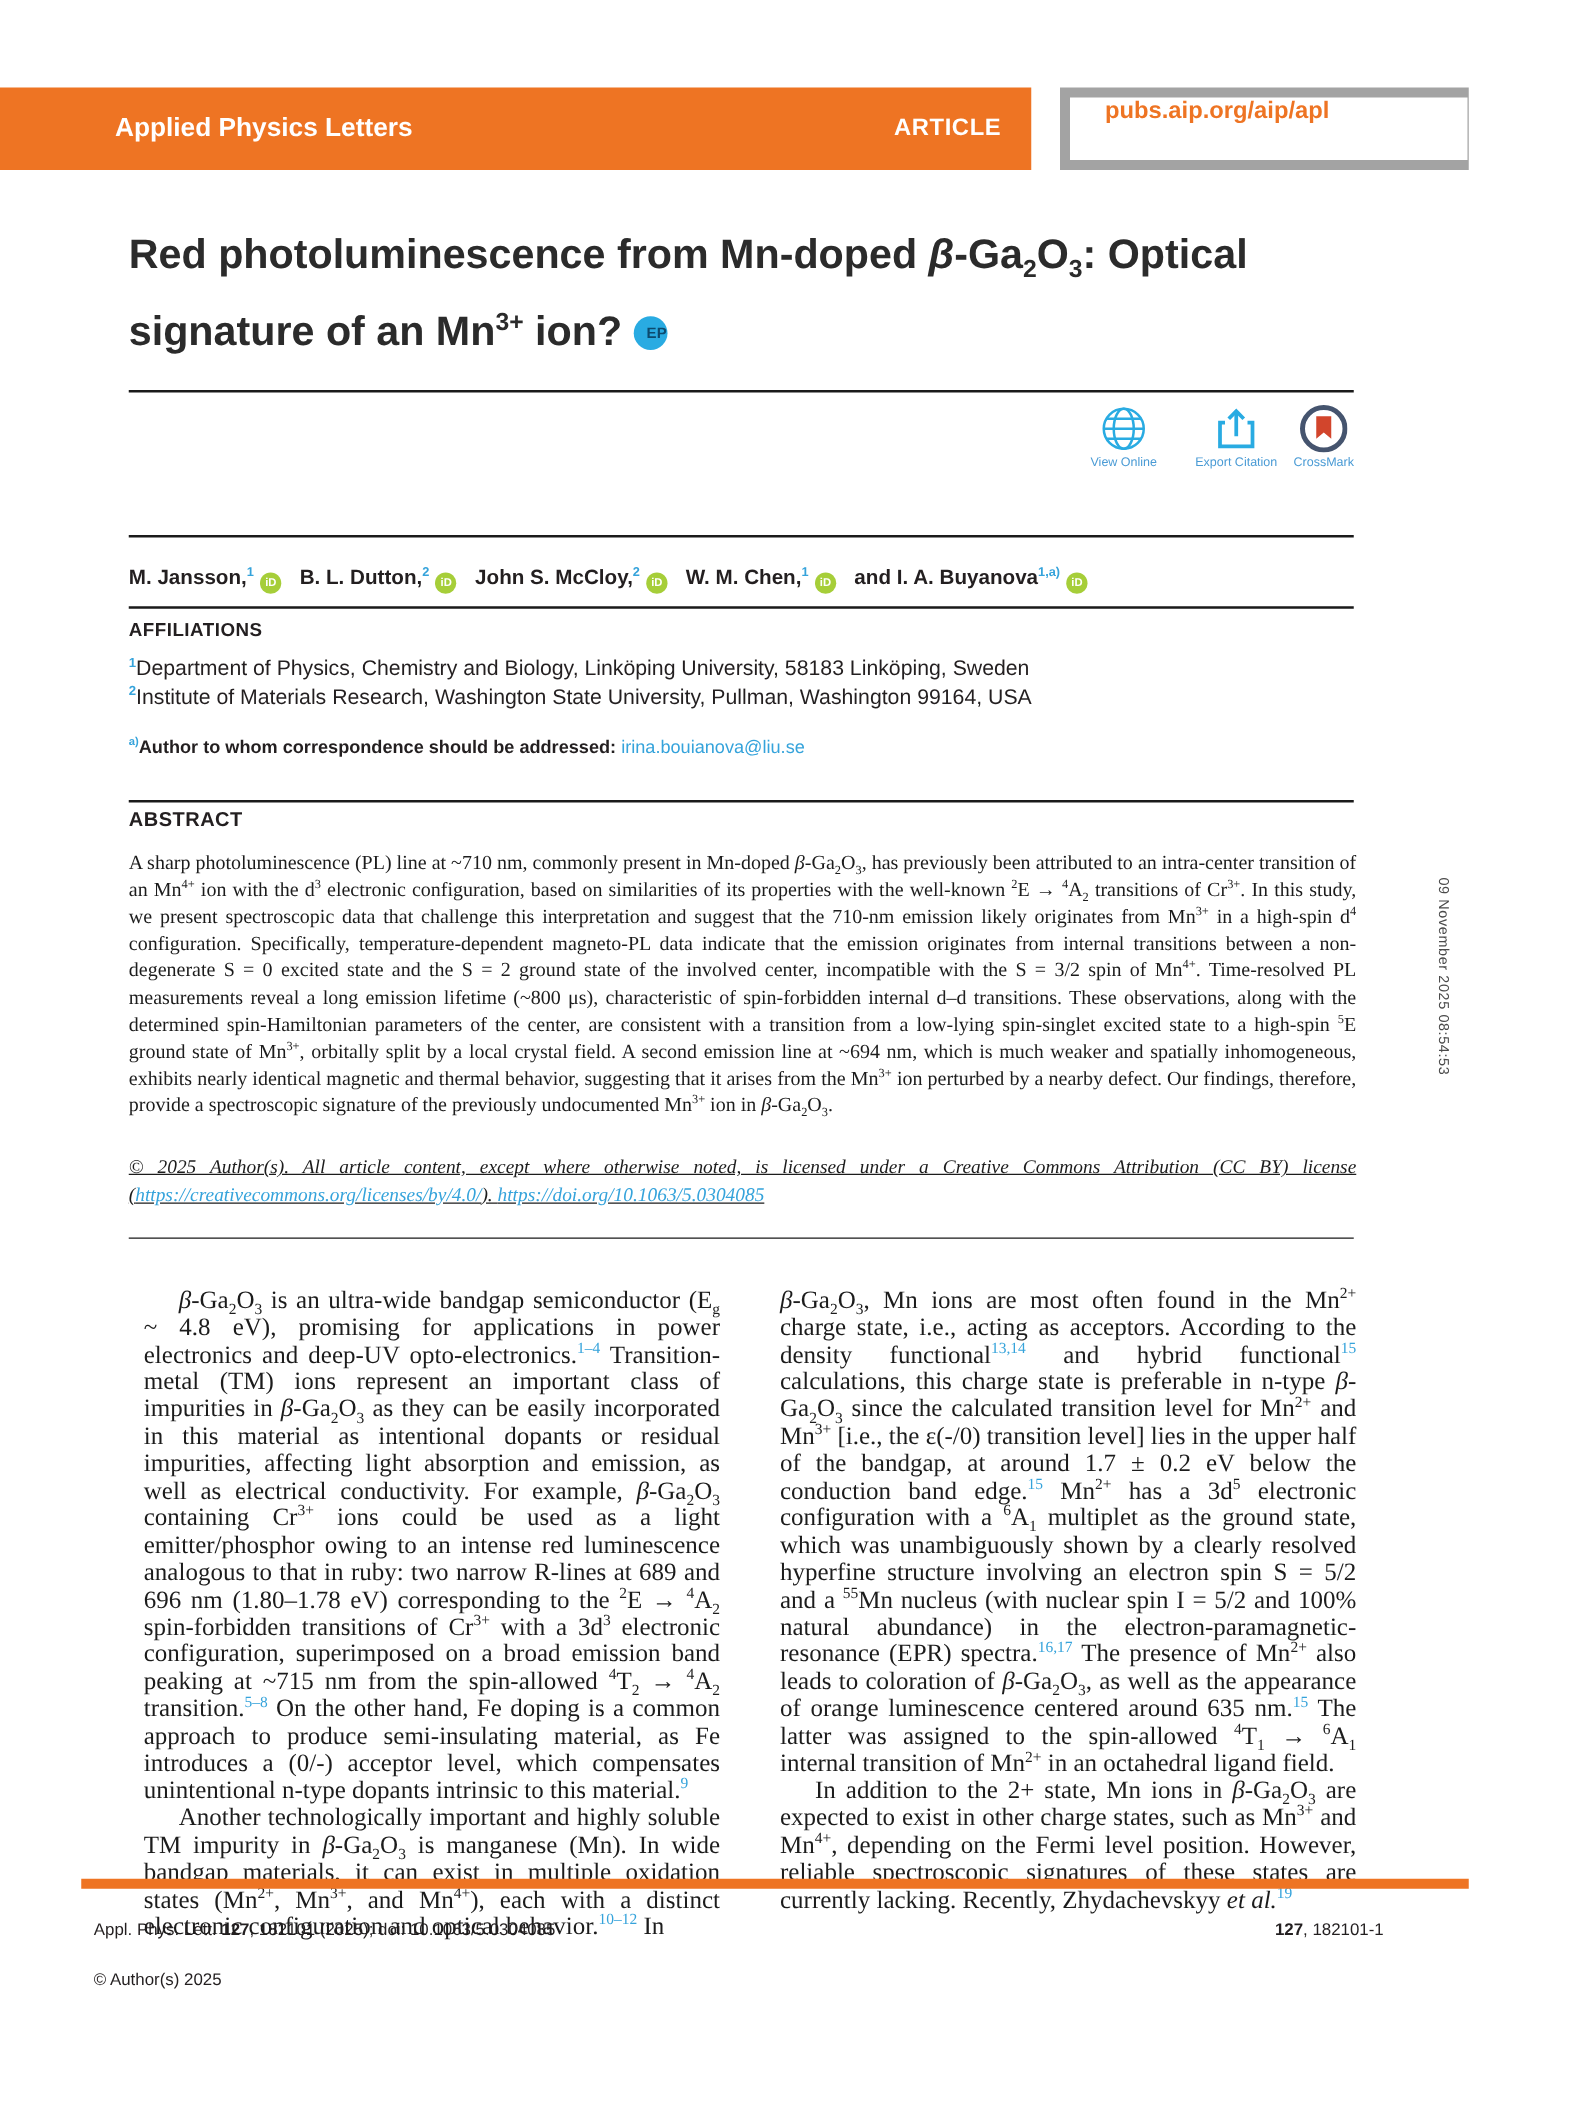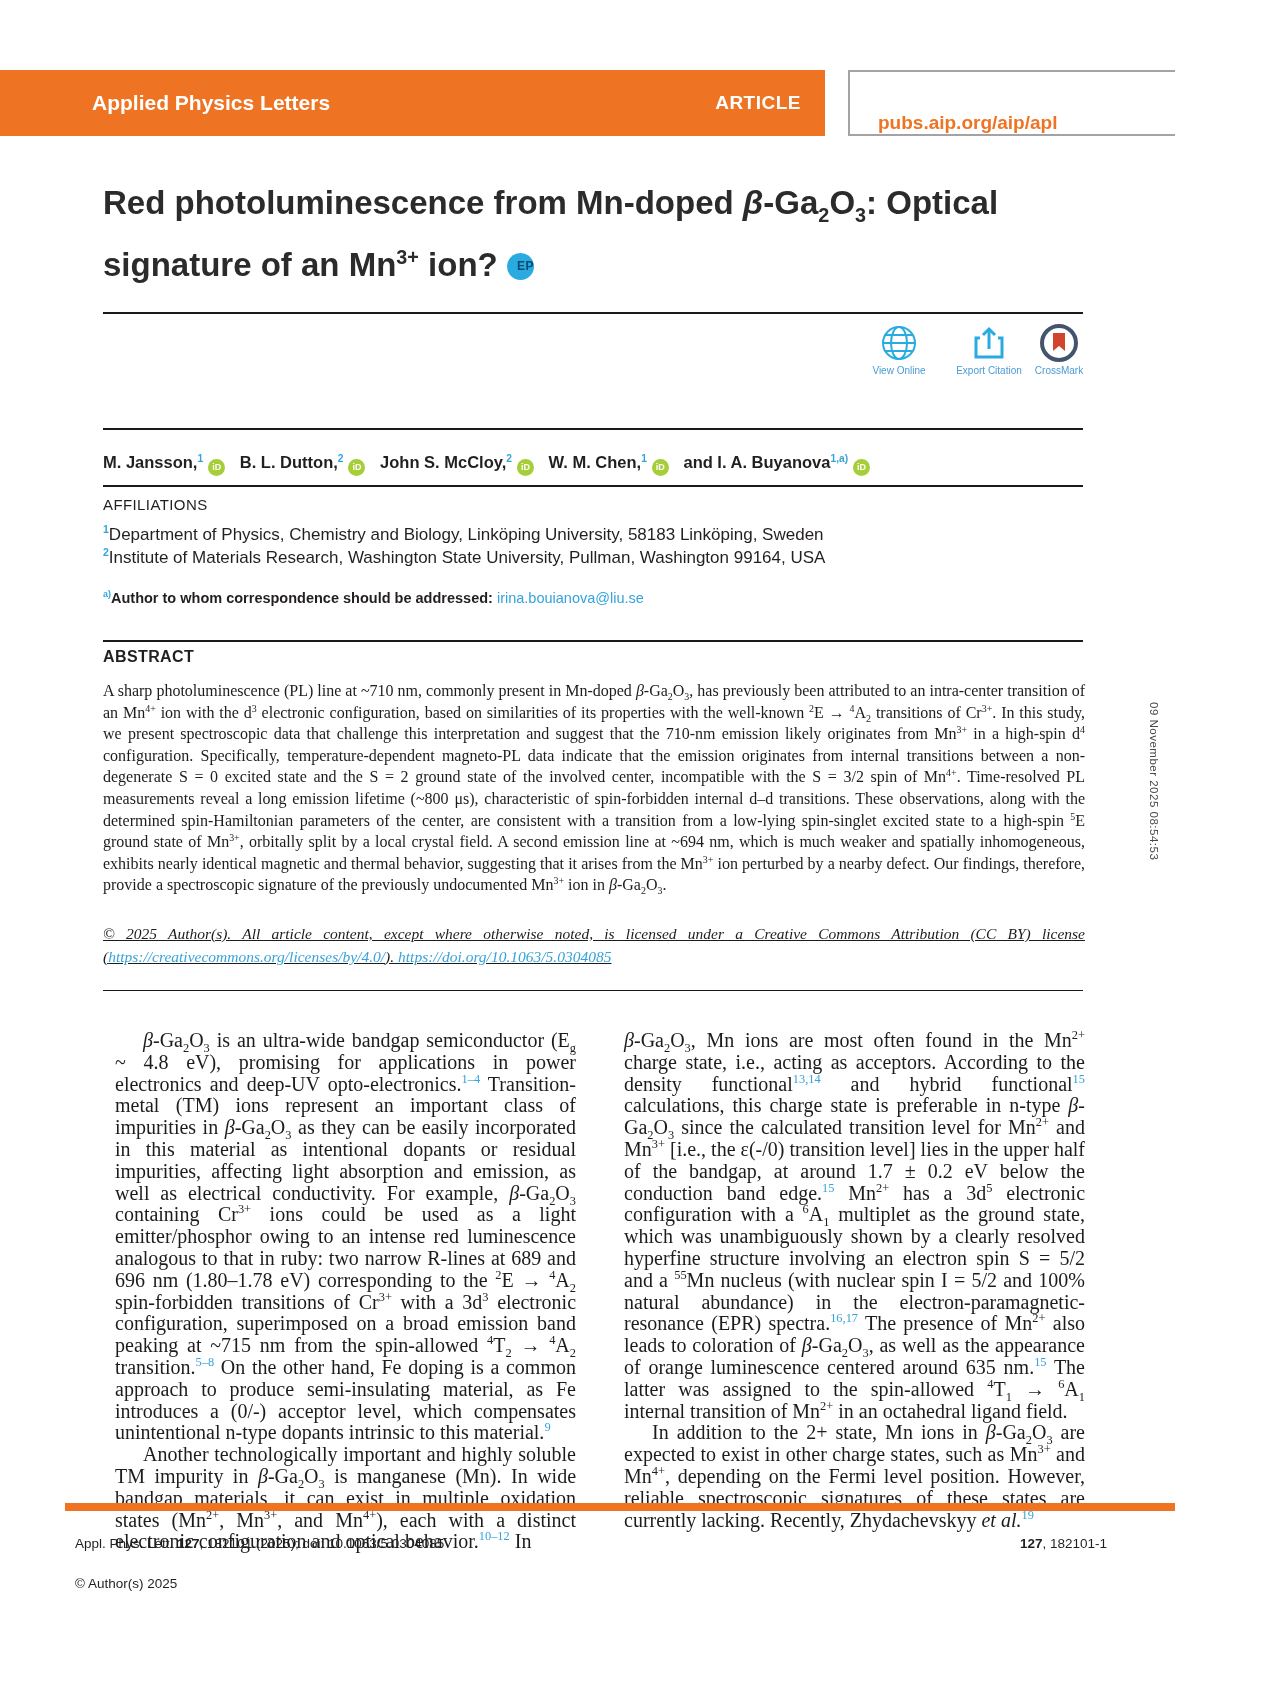--- a/index.html
+++ b/index.html
@@ -5,21 +5,21 @@
   html,body{margin:0;padding:0;background:#ffffff;}
   .page{position:relative;width:1175px;height:1688px;background:#fff;
         font-family:"Liberation Sans",sans-serif;color:#231f20;overflow:hidden;}
 
   
   .masthead{position:absolute;left:0;top:70px;width:825px;height:66px;background:#ee7423;
             display:flex;align-items:center;}
   .masthead .journal{margin-left:92px;font-size:21px;font-weight:bold;color:#fff;}
   .masthead .article-label{position:absolute;right:24px;font-size:19px;font-weight:bold;color:#fff;letter-spacing:.5px;margin-left:41px;}
   .site-box{position:absolute;left:848px;top:70px;width:334px;height:66px;box-sizing:border-box;
-            border:2px solid #a3a3a3;display:flex;align-items:flex-end;background:#fff;}
+            border:8px solid #a3a3a3;display:flex;align-items:flex-start;background:#fff;}
   .site-box .url{margin-left:28px;color:#ee7423;font-weight:bold;font-size:19px;}
 
   
   .title{position:absolute;left:103px;top:182px;width:1010px;margin:0;
          font-size:33px;font-weight:bold;line-height:42px;color:#2b2b2b;}
   .title sub{font-size:60%;}
   .title sup{font-size:60%;}
   .ep-badge{display:inline-block;width:27px;height:27px;border-radius:50%;background:#29abe2;
             color:#0c4a6e;font-size:12px;font-weight:bold;text-align:right;line-height:27px;
             vertical-align:middle;margin-left:9px;letter-spacing:.3px;}
@@ -40,21 +40,21 @@
   
   .authors{position:absolute;left:103px;top:447px;width:1000px;font-size:16.5px;font-weight:bold;line-height:30px;}
   .authors sup{font-size:62%;line-height:0;}
   .bsup{color:#35a3db;font-weight:bold;}
   .orcid{display:inline-block;width:17px;height:17px;border-radius:50%;background:#a6ce39;
          color:#fff;font-size:9px;font-weight:bold;text-align:center;line-height:17px;
          vertical-align:-2px;margin:0 10px 0 5px;cursor:pointer;}
   .orcid::after{content:"iD";}
 
   
-  .aff-head{position:absolute;left:103px;top:496px;font-size:15px;font-weight:normal;letter-spacing:.4px;}
+  .aff-head{position:absolute;left:103px;top:496px;font-size:15px;font-weight:bold;letter-spacing:.4px;}
   .aff-list{position:absolute;left:103px;top:523px;font-size:17px;line-height:23px;}
   .aff-list sup{font-size:62%;line-height:0;}
   .correspondence{position:absolute;left:103px;top:590px;font-size:14.5px;font-weight:bold;}
   .correspondence sup{font-size:62%;line-height:0;}
   .correspondence a{font-weight:normal;}
 
   
   .abs-head{position:absolute;left:103px;top:648px;font-size:16px;font-weight:bold;letter-spacing:.4px;}
   .abstract{position:absolute;left:103px;top:680px;width:982px;
             font-family:"Liberation Serif",serif;font-size:16px;line-height:21.6px;

